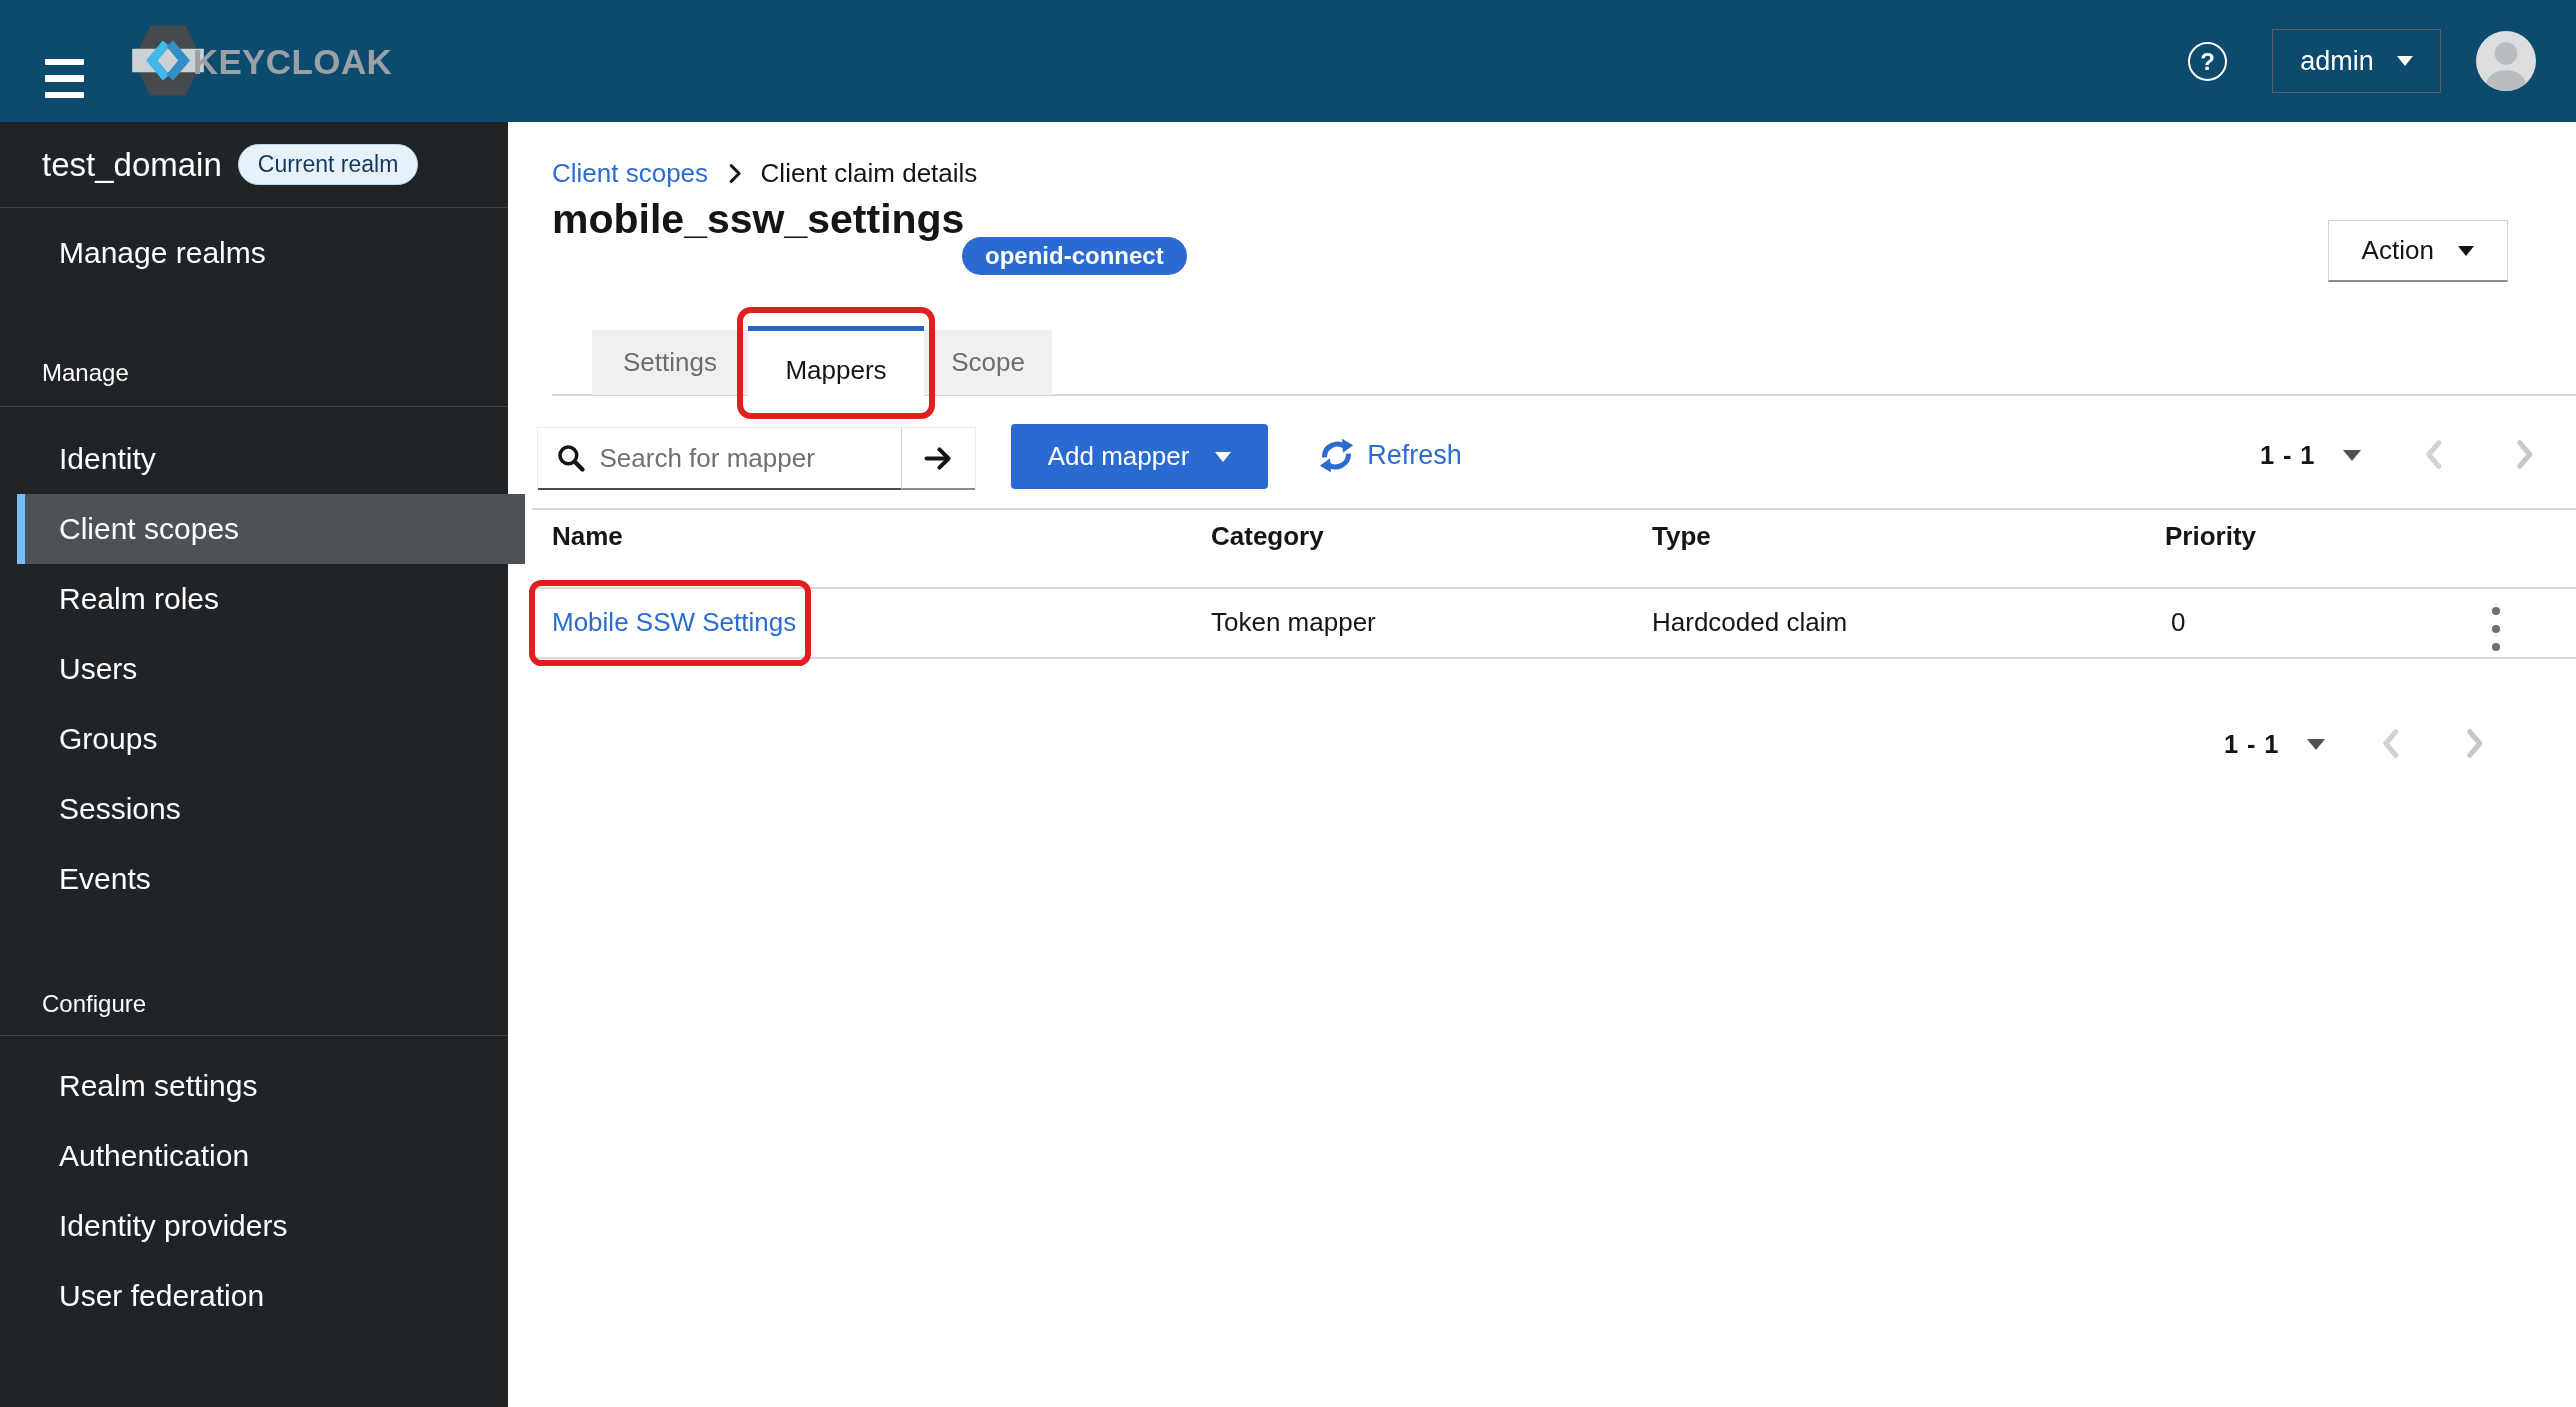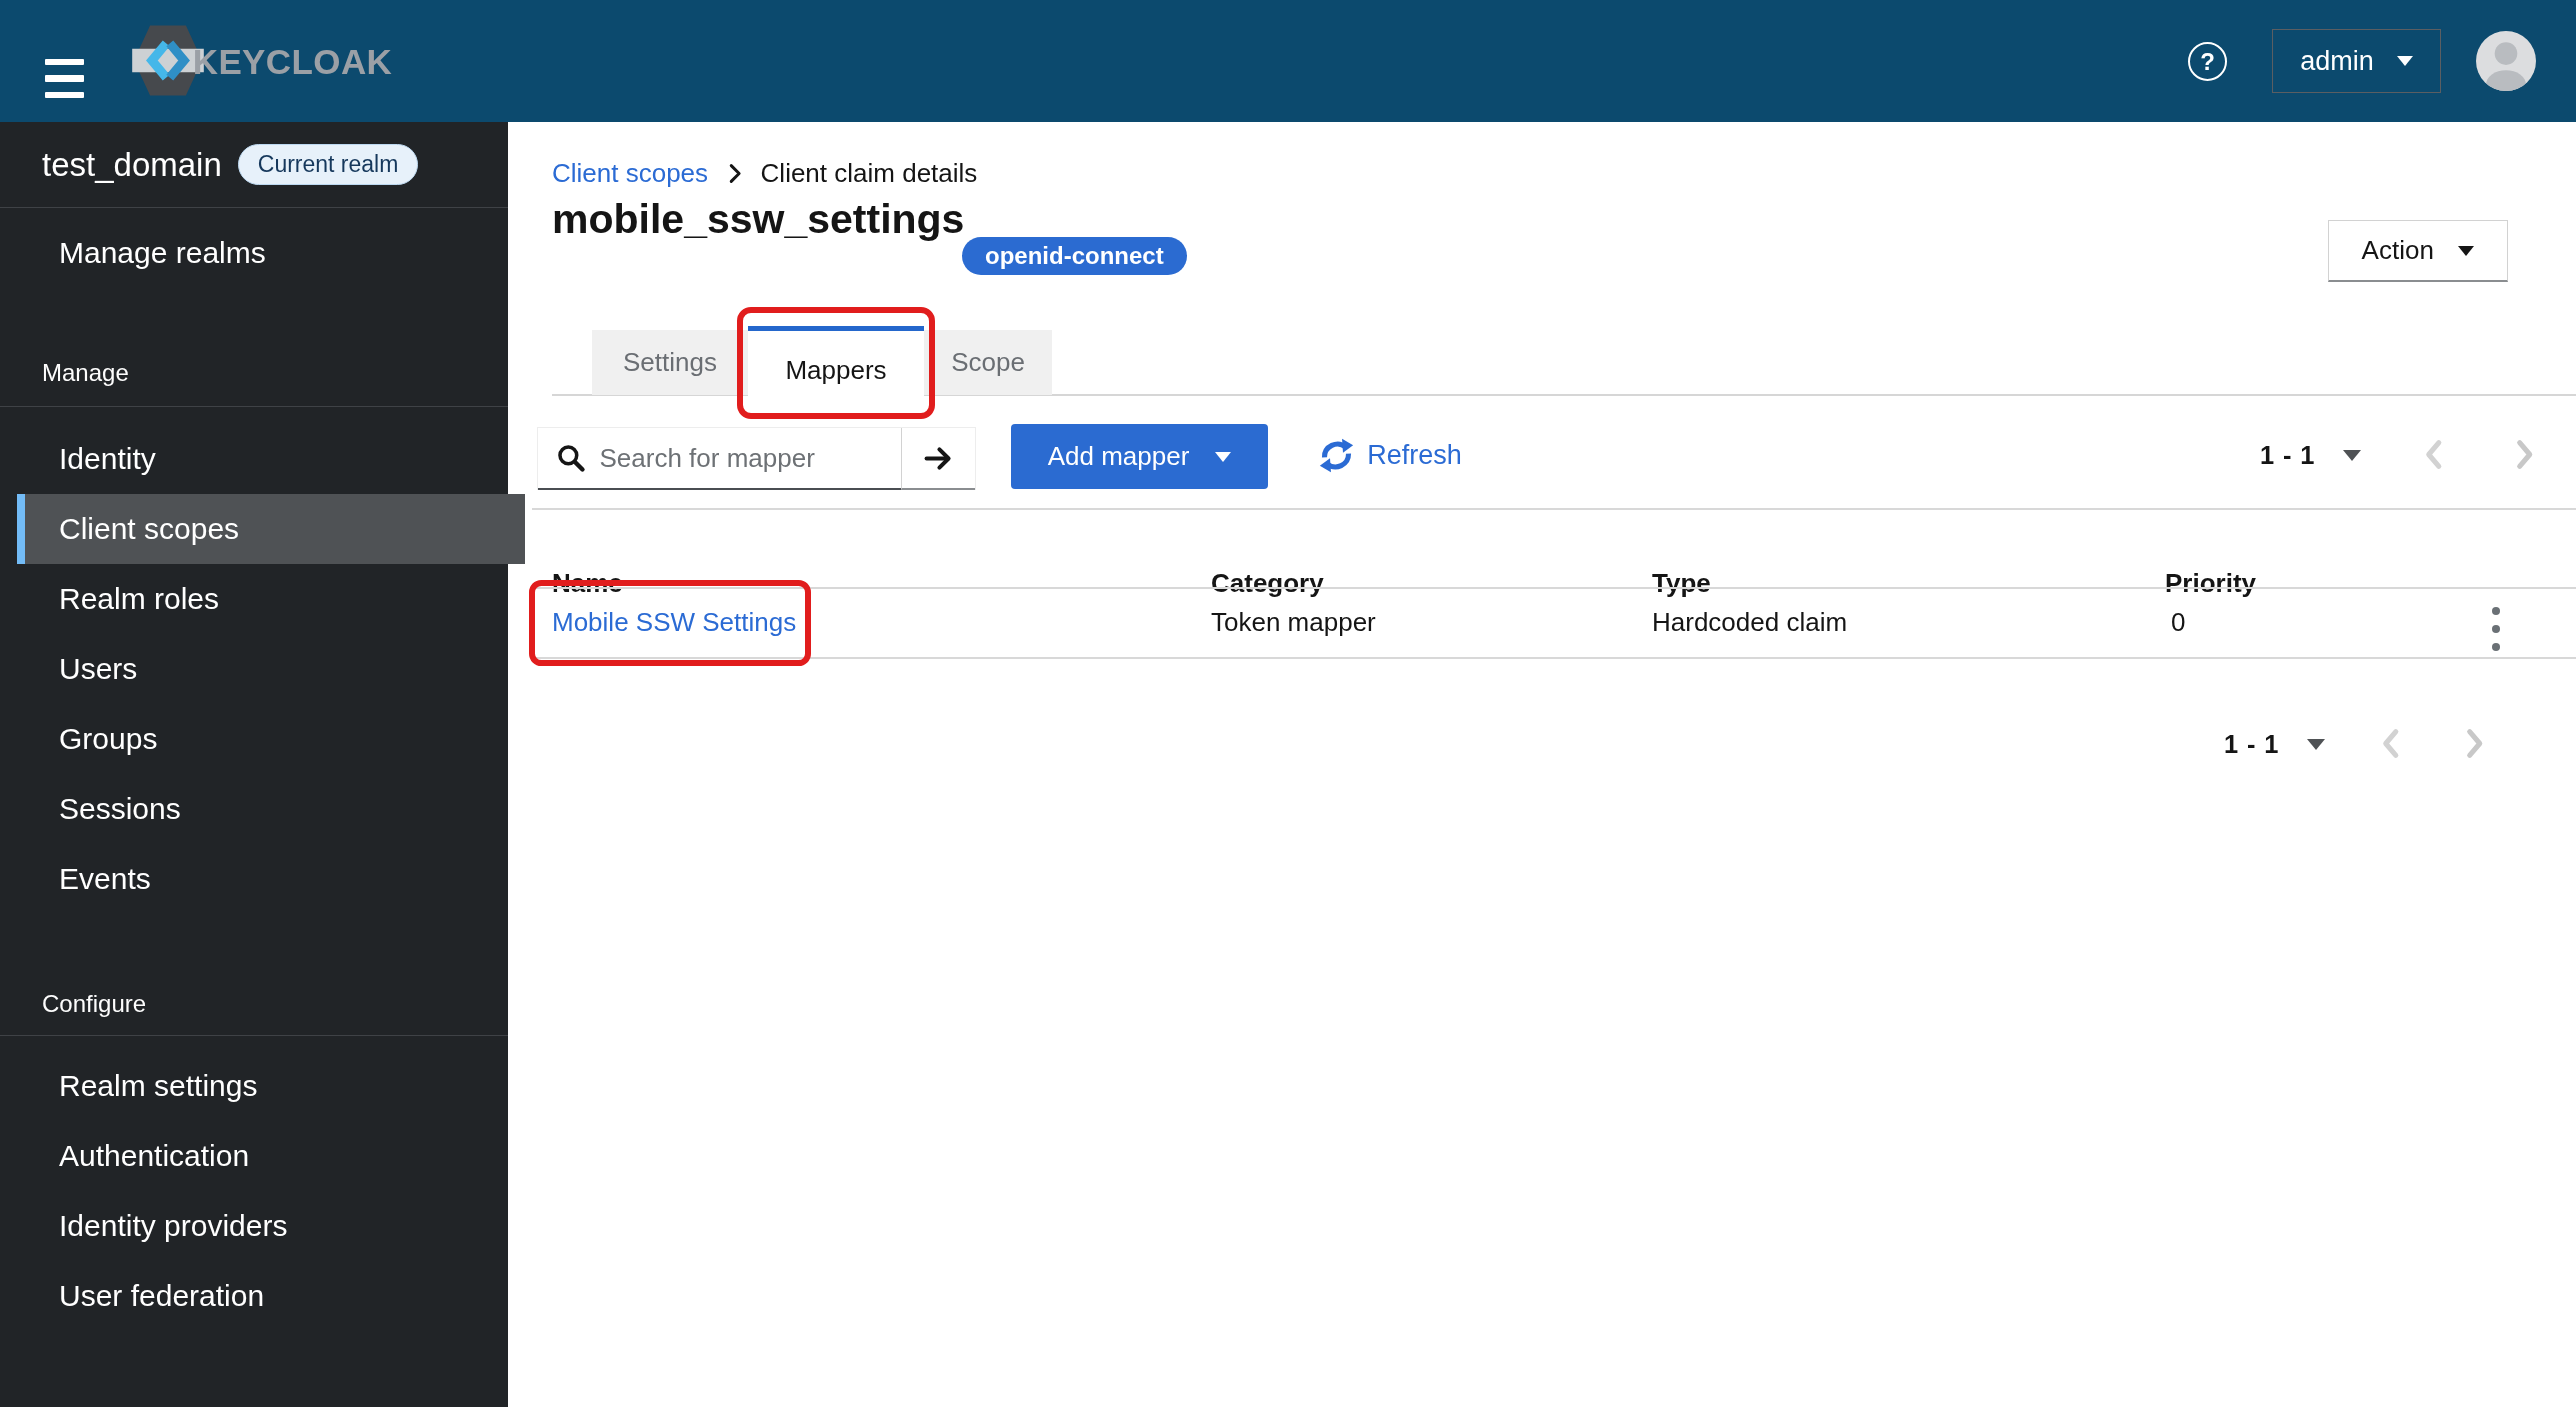--- a/index.html
+++ b/index.html
@@ -83,21 +83,21 @@
   
   .pager { position: absolute; height: 49px; display: flex; align-items: center; }
   .pager .range { font-size: 25.4px; font-weight: bold; color: #151515; letter-spacing: 0.9px; }
   .pager .caret { color: #4f5255; margin-left: 28px; }
   .chev { display: inline-block; }
   .pager .chev.first { margin-left: 61px; }
   .pager .chev.second { margin-left: 65px; }
 
   
   .tline { position: absolute; left: 532px; width: 2044px; height: 1.8px; background: #d8d8d8; }
-  .th { position: absolute; top: 568px; font-size: 26px; font-weight: bold; color: #151515; }
+  .th { position: absolute; top: 521px; font-size: 26px; font-weight: bold; color: #151515; }
   .td { position: absolute; top: 607px; font-size: 26px; color: #151515; }
   .td.link { color: #2b6bd4; cursor: pointer; }
   .kebab { position: absolute; left: 2483px; top: 607px; width: 26px; height: 44px; display: flex; flex-direction: column;
     align-items: center; justify-content: space-between; cursor: pointer; }
   .kebab i { width: 8px; height: 8px; border-radius: 50%; background: #6a7075; }
 </style>
 </head>
 <body>
 
 <div class="masthead">

